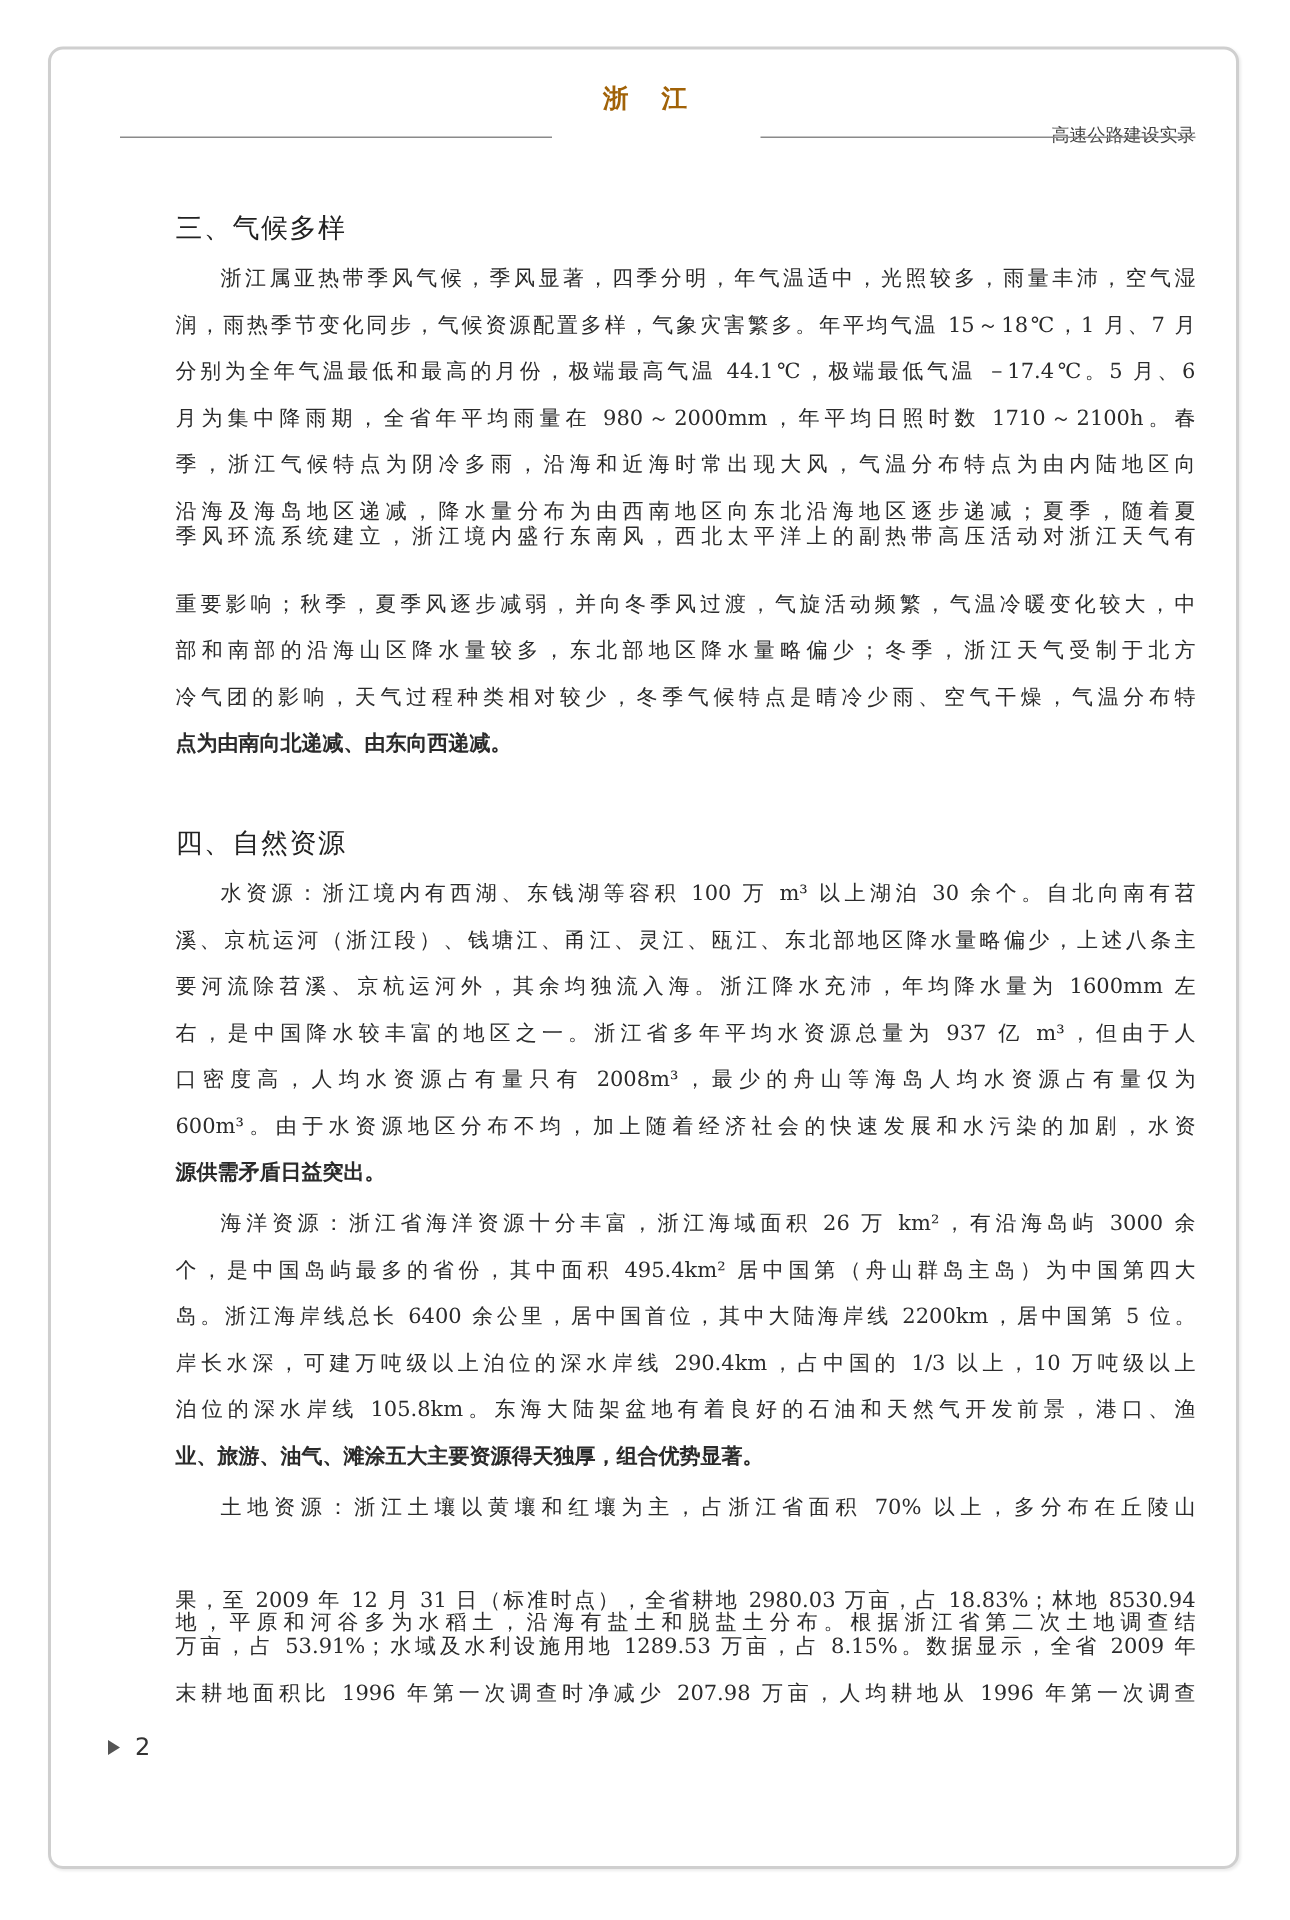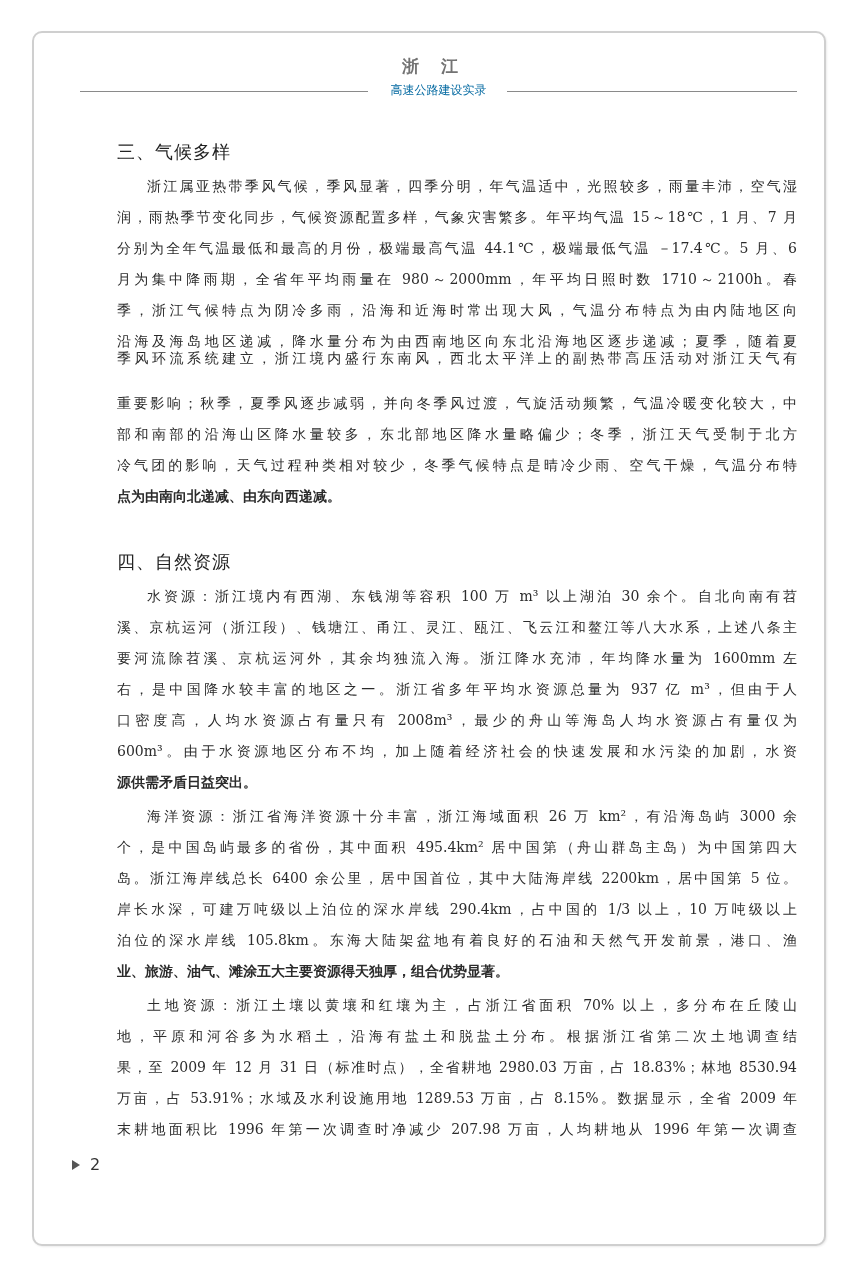--- a/index.html
+++ b/index.html
@@ -3,27 +3,27 @@
 <meta charset="utf-8">
 <style>
   html, body { margin: 0; padding: 0; background: #ffffff; }
   body { width: 860px; height: 1280px; position: relative; overflow: hidden;
          font-family: "DejaVu Serif", "Liberation Serif", serif; color: #2a2a2a; }
   .page-frame { position: absolute; left: 32px; top: 31px; width: 794px; height: 1215px;
          border: 2px solid #cfcfcf; border-radius: 10px; box-sizing: border-box;
          box-shadow: 1px 1px 2px rgba(0,0,0,0.08); background: #fff; }
   .running-head { position: absolute; left: 0; top: 56px; width: 860px; text-align: center; }
   .book-title { font-family: "DejaVu Sans", "Liberation Sans", sans-serif; font-size: 17px;
-         font-weight: bold; letter-spacing: 22px; color: #737373; margin-left: 22px; line-height: 20px; }
+         font-weight: bold; letter-spacing: 22px; color: #a16207; margin-left: 22px; line-height: 20px; }
   .rule-row { position: absolute; top: 86px; left: 80px; width: 717px; height: 14px; }
   .rule { position: absolute; top: 5px; height: 1px; background: #8a8a8a; }
   .rule.left { left: 0; width: 288px; }
   .rule.right { right: 0; width: 290px; }
-  .series-title { position: absolute; left: 0; width: 717px; top: -4px; text-align: center;
-         font-family: "DejaVu Sans", "Liberation Sans", sans-serif; font-size: 12px; color: #0369a1; }
+  .series-title { position: absolute; left: 0; width: 717px; top: -4px; text-align: right;
+         font-family: "DejaVu Sans", "Liberation Sans", sans-serif; font-size: 12px; color: #404040; }
   .heading { position: absolute; left: 117px; font-family: "DejaVu Sans", "Liberation Sans", sans-serif;
          font-size: 18px; color: #222; letter-spacing: 1px; margin-top: 14px; }
   .line { position: absolute; left: 117px; width: 680px; font-size: 14px; line-height: 20px;
          white-space: nowrap; color: #2b2b2b; text-align: justify; text-align-last: justify; }
   .line.indent { left: 147px; width: 650px; }
   .line.last { text-align-last: left; font-weight: bold; }
   .page-num { position: absolute; left: 72px; top: 1155px; font-family: "DejaVu Sans", "Liberation Sans", sans-serif;
          font-size: 16px; color: #333; display: flex; align-items: center; gap: 10px; }
   .tri { width: 0; height: 0; border-top: 5px solid transparent; border-bottom: 5px solid transparent;
          border-left: 8px solid #555; }
@@ -51,36 +51,36 @@
 <div class="line" style="top:331px">沿海及海岛地区递减，降水量分布为由西南地区向东北沿海地区逐步递减；夏季，随着夏</div>
 <div class="line" style="top:348px">季风环流系统建立，浙江境内盛行东南风，西北太平洋上的副热带高压活动对浙江天气有</div>
 <div class="line" style="top:393px">重要影响；秋季，夏季风逐步减弱，并向冬季风过渡，气旋活动频繁，气温冷暖变化较大，中</div>
 <div class="line" style="top:424px">部和南部的沿海山区降水量较多，东北部地区降水量略偏少；冬季，浙江天气受制于北方</div>
 <div class="line" style="top:455px">冷气团的影响，天气过程种类相对较少，冬季气候特点是晴冷少雨、空气干燥，气温分布特</div>
 <div class="line last" style="top:486px">点为由南向北递减、由东向西递减。</div>
 
 <div class="heading" style="top:536px">四、自然资源</div>
 
 <div class="line indent" style="top:586px">水资源：浙江境内有西湖、东钱湖等容积 100 万 m³ 以上湖泊 30 余个。自北向南有苕</div>
-<div class="line" style="top:617px">溪、京杭运河（浙江段）、钱塘江、甬江、灵江、瓯江、飞云江和鳌江等八大水系，上述八条主</div>
+<div class="line" style="top:617px">溪、京杭运河（浙江段）、钱塘江、甬江、灵江、瓯江、东北部地区降水量略偏少，上述八条主</div>
 <div class="line" style="top:648px">要河流除苕溪、京杭运河外，其余均独流入海。浙江降水充沛，年均降水量为 1600mm 左</div>
 <div class="line" style="top:679px">右，是中国降水较丰富的地区之一。浙江省多年平均水资源总量为 937 亿 m³，但由于人</div>
 <div class="line" style="top:710px">口密度高，人均水资源占有量只有 2008m³，最少的舟山等海岛人均水资源占有量仅为</div>
 <div class="line" style="top:741px">600m³。由于水资源地区分布不均，加上随着经济社会的快速发展和水污染的加剧，水资</div>
 <div class="line last" style="top:772px">源供需矛盾日益突出。</div>
 
 <div class="line indent" style="top:806px">海洋资源：浙江省海洋资源十分丰富，浙江海域面积 26 万 km²，有沿海岛屿 3000 余</div>
 <div class="line" style="top:837px">个，是中国岛屿最多的省份，其中面积 495.4km² 居中国第（舟山群岛主岛）为中国第四大</div>
 <div class="line" style="top:868px">岛。浙江海岸线总长 6400 余公里，居中国首位，其中大陆海岸线 2200km，居中国第 5 位。</div>
 <div class="line" style="top:899px">岸长水深，可建万吨级以上泊位的深水岸线 290.4km，占中国的 1/3 以上，10 万吨级以上</div>
 <div class="line" style="top:930px">泊位的深水岸线 105.8km。东海大陆架盆地有着良好的石油和天然气开发前景，港口、渔</div>
 <div class="line last" style="top:961px">业、旅游、油气、滩涂五大主要资源得天独厚，组合优势显著。</div>
 
 <div class="line indent" style="top:995px">土地资源：浙江土壤以黄壤和红壤为主，占浙江省面积 70% 以上，多分布在丘陵山</div>
-<div class="line" style="top:1026px">地，平原和河谷多为水稻土，沿海有盐土和脱盐土分布。根据浙江省第二次土地调查结</div>
+<div class="line" style="top:1072px">地，平原和河谷多为水稻土，沿海有盐土和脱盐土分布。根据浙江省第二次土地调查结</div>
 <div class="line" style="top:1057px">果，至 2009 年 12 月 31 日（标准时点），全省耕地 2980.03 万亩，占 18.83%；林地 8530.94</div>
 <div class="line" style="top:1088px">万亩，占 53.91%；水域及水利设施用地 1289.53 万亩，占 8.15%。数据显示，全省 2009 年</div>
 <div class="line" style="top:1119px">末耕地面积比 1996 年第一次调查时净减少 207.98 万亩，人均耕地从 1996 年第一次调查</div>
 
 <div class="page-num">
   <span class="tri"></span>
   <span>2</span>
 </div>
 
 </body></html>

